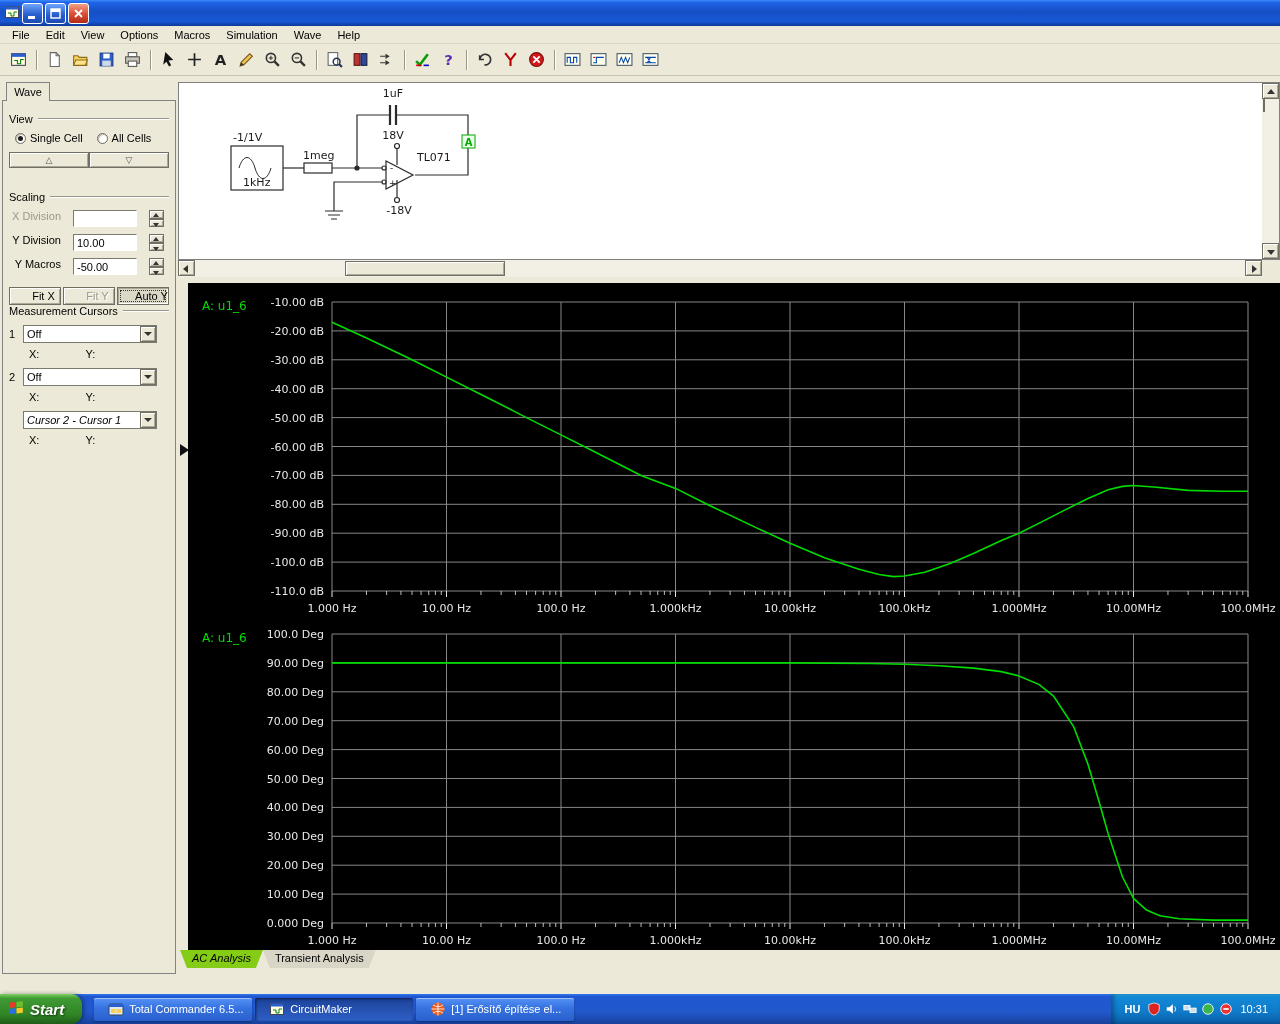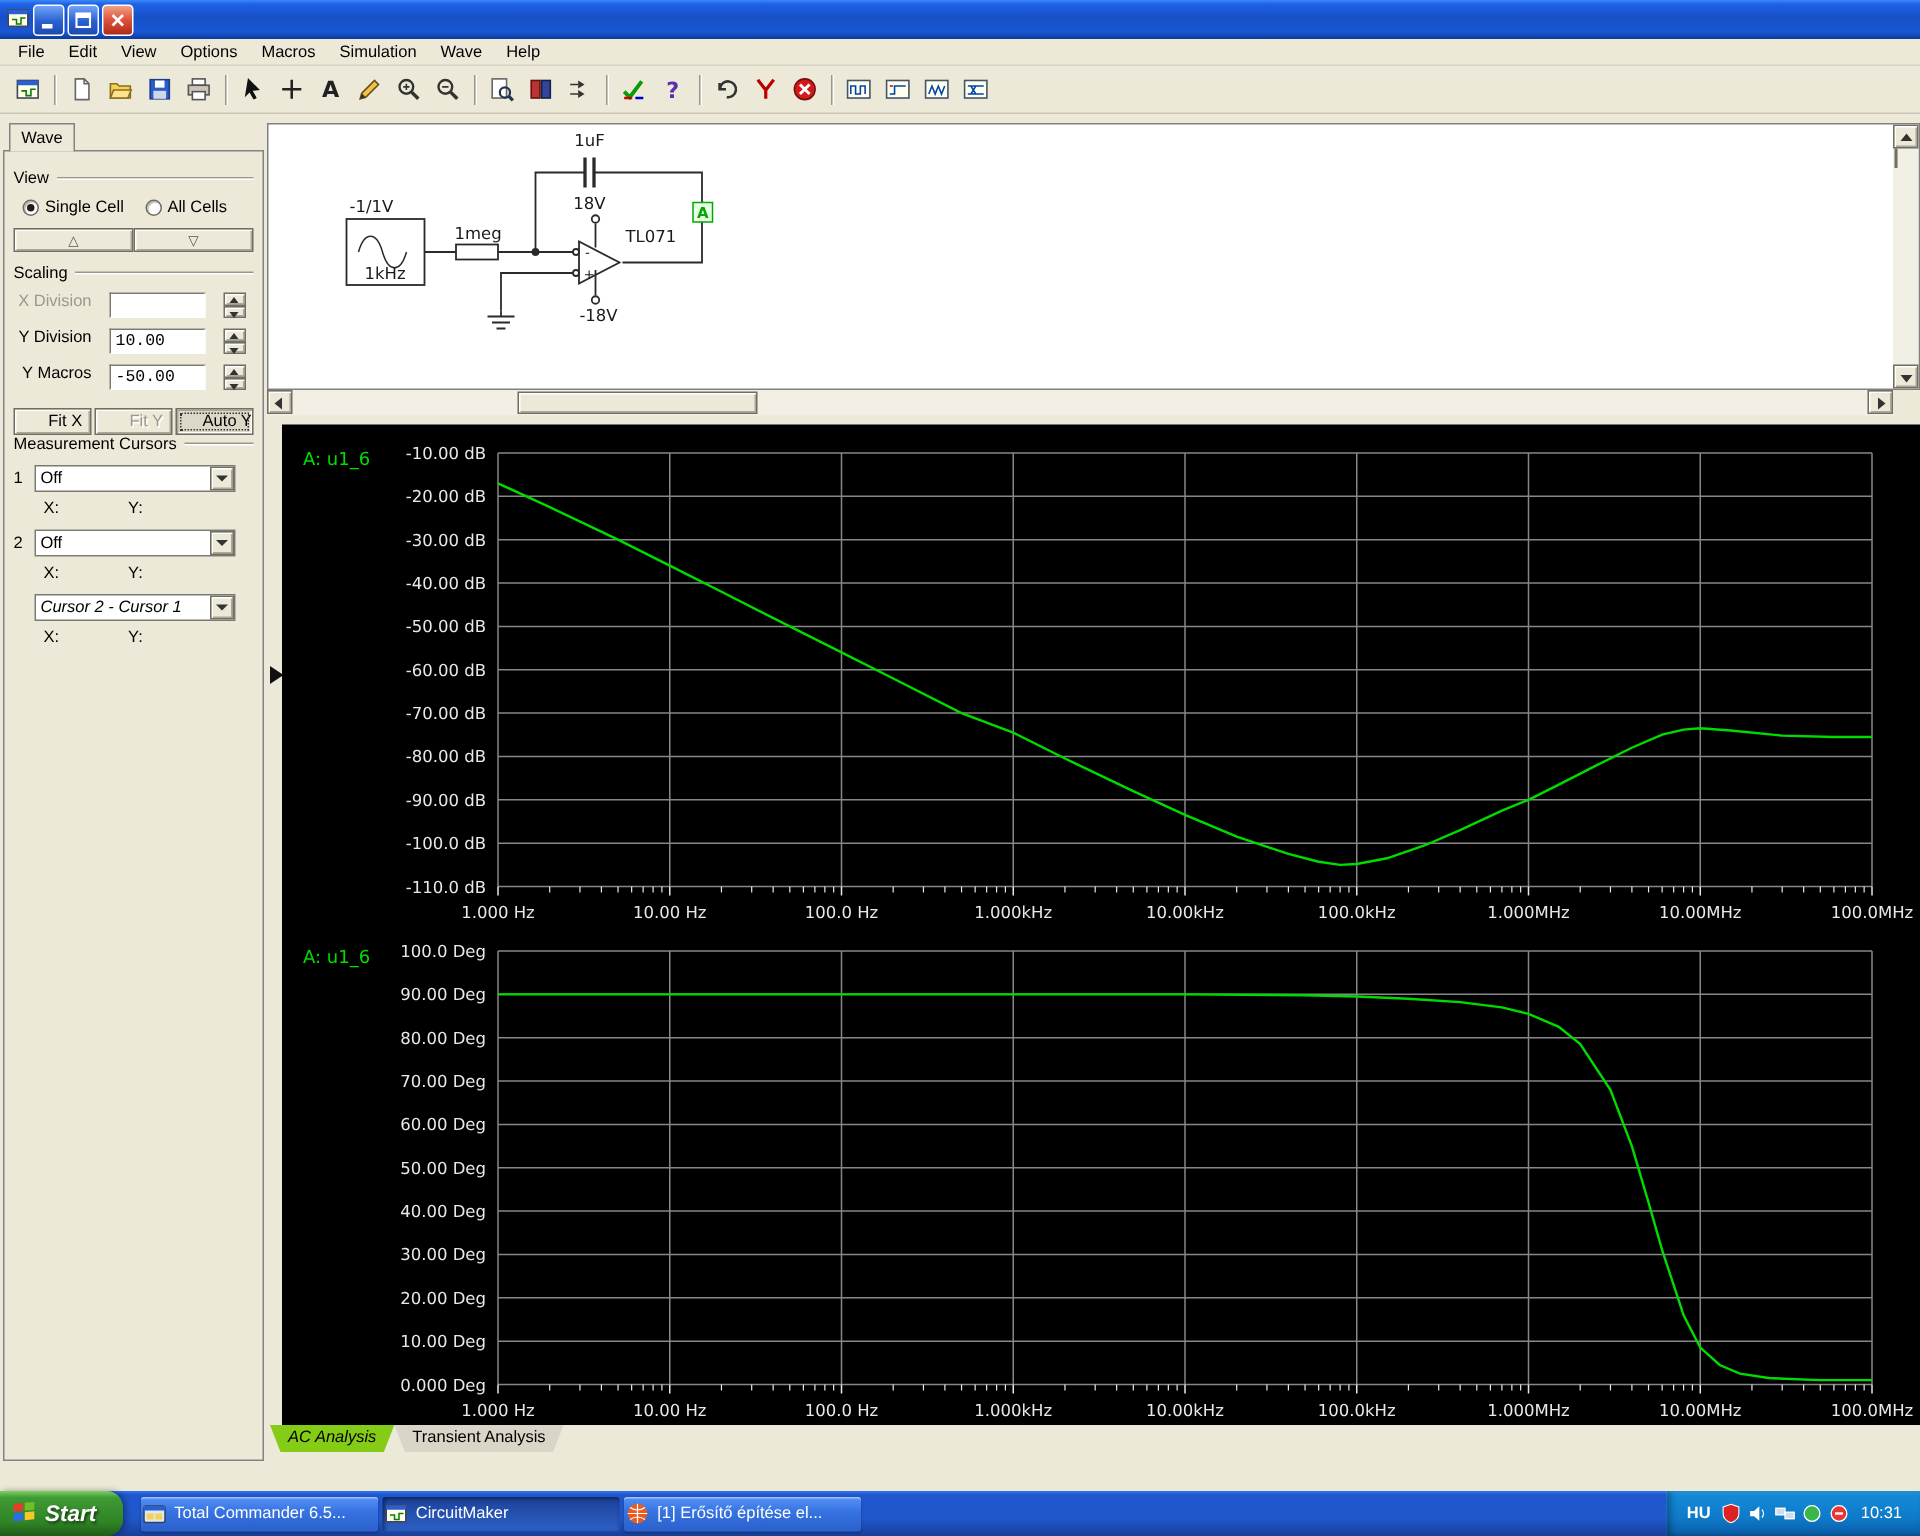--- a/index.html
+++ b/index.html
@@ -47,21 +47,21 @@
     box-shadow:inset 1px 1px 1px #b9b5a8; position:relative; flex:none; }
   .radio.checked::after { content:""; position:absolute; left:2px; top:2px; width:5px; height:5px;
     border-radius:50%; background:#1c1c1c; }
   .radio-lbl { font-size:11px; margin-right:10px; }
   .tri-row { display:flex; margin-top:8px; }
   .tri-btn { flex:1; height:16px; font-size:9px; color:#555; display:flex; align-items:center; justify-content:center;
     background:#ece9d8; border:1px solid #716f64; box-shadow:inset 1px 1px 0 #fff, inset -1px -1px 0 #aca899; }
   .field-row { display:flex; align-items:flex-start; margin-top:7px; gap:12px; }
   .field-lbl { width:52px; text-align:right; font-size:11px; }
   .field-lbl.disabled { color:#9b988c; }
-  .text-field { width:64px; height:17px; font-size:11px; font-family:Liberation Mono, monospace;
+  .text-field { width:64px; height:17px; font-size:11px; font-family:Liberation Sans, sans-serif;
     border:1px solid #7a7a6e; border-right-color:#fff; border-bottom-color:#fff; background:#fff; padding:3px 3px; }
   .spinner { width:15px; height:17px; display:flex; flex-direction:column; }
   .spin-btn { flex:1; background:#ece9d8; border:1px solid #716f64;
     box-shadow:inset 1px 1px 0 #fff, inset -1px -1px 0 #aca899; position:relative; }
   .spin-btn.up::after { content:""; position:absolute; left:3px; top:2px;
     border:3px solid transparent; border-bottom:4px solid #333; border-top:none; }
   .spin-btn.down::after { content:""; position:absolute; left:3px; top:3px;
     border:3px solid transparent; border-top:4px solid #333; border-bottom:none; }
   .fit-row { display:flex; margin-top:12px; gap:2px; }
   .xp-btn { flex:1; height:18px; font-size:11px; font-family:"Liberation Sans",sans-serif;
@@ -120,21 +120,21 @@
   
   .taskbar { position:absolute; bottom:0; left:0; right:0; height:30px;
     background:linear-gradient(180deg,#3079f0 0%,#2057d0 8%,#2158cb 60%,#17409a 100%);
     display:flex; align-items:center; z-index:20; }
   .start-btn { height:30px; padding:0 18px 0 8px; display:flex; align-items:center; gap:5px;
     color:#fff; font-weight:bold; font-style:italic; font-size:15px;
     background:linear-gradient(180deg,#7ece62 0%,#3f9a34 15%,#2f8425 70%,#1f5c18 100%);
     border-radius:0 11px 11px 0; box-shadow:2px 0 4px rgba(0,0,0,.35); text-shadow:1px 1px 2px #14380f; cursor:pointer; }
   .task-buttons { display:flex; gap:3px; margin-left:12px; flex:1; }
   .task-btn { width:158px; height:23px; border-radius:2px; display:flex; align-items:center; gap:5px;
-    padding:0 1px; color:#fff; font-size:11px; cursor:pointer;
+    padding:0 14px; color:#fff; font-size:11px; cursor:pointer;
     background:linear-gradient(180deg,#5591f5,#3672e0 45%,#2a60cc);
     box-shadow:inset 0 1px 0 rgba(255,255,255,.45), 0 1px 2px rgba(0,0,0,.3);
     white-space:nowrap; overflow:hidden; }
   .task-btn.active { background:linear-gradient(180deg,#1c429a,#2754b4 60%,#2d60c6);
     box-shadow:inset 1px 1px 3px rgba(0,0,0,.55); }
   .task-btn svg { flex:none; }
   .tray { height:30px; display:flex; align-items:center; gap:7px; padding:0 12px 0 14px;
     background:linear-gradient(180deg,#27a7e8 0%,#1289d8 12%,#0f7ac8 60%,#0a5ca8 100%);
     box-shadow:inset 3px 0 4px rgba(0,0,0,.3); color:#fff; font-size:11px; }
   .tray svg { display:block; }
@@ -351,21 +351,21 @@
         </div>
         <div class="tri-row">
           <button class="tri-btn">
             <span>△</span>
           </button>
           <button class="tri-btn">
             <span>▽</span>
           </button>
         </div>
 
-        <div class="group-line" style="margin-top:8px;">
+        <div class="group-line" style="margin-top:23px;">
           <span class="lbl">Scaling</span>
           <span class="rule"></span>
         </div>
         <div class="field-row">
           <span class="field-lbl disabled">X Division</span>
           <input class="text-field" value="" style="">
           <span class="spinner">
               <span class="spin-btn up"></span>
               <span class="spin-btn down"></span>
             </span>

